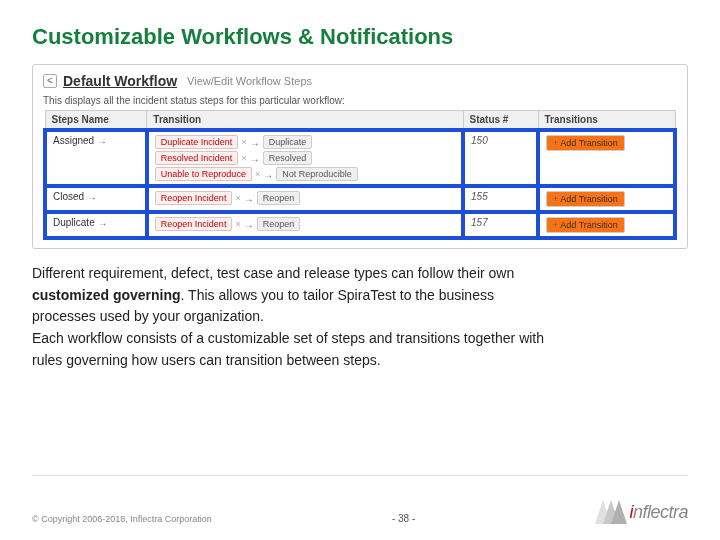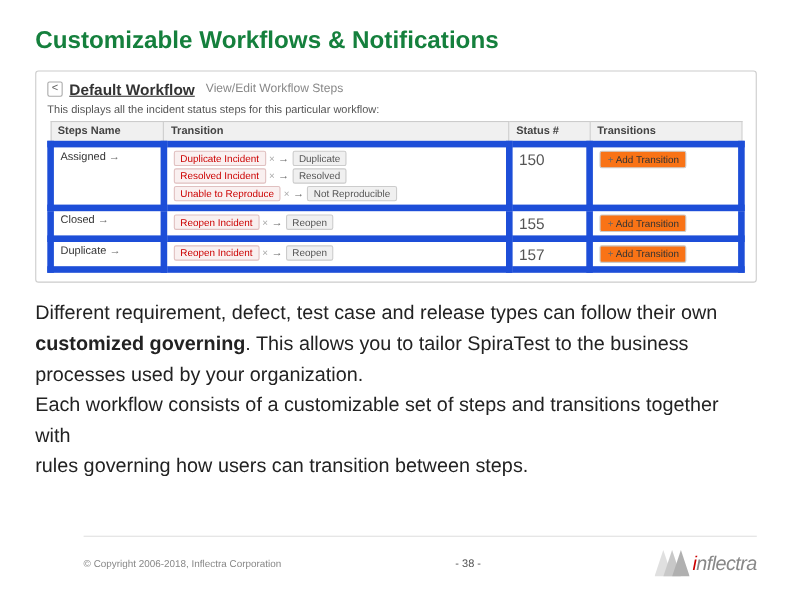--- a/index.html
+++ b/index.html
@@ -86,21 +86,21 @@
     .wf-table thead th {
       background: #f0f0f0;
       border: 1px solid #ccc;
       padding: 3px 6px;
       text-align: left;
       font-weight: bold;
       color: #444;
     }
 
     .wf-table tbody td {
-      border: 6px solid #1d4ed8;
+      border: 4px solid #1d4ed8;
       padding: 3px 6px;
       vertical-align: top;
     }
 
     .wf-table tbody tr {
       background: #fff;
     }
 
     .step-name {
       color: #333;
@@ -150,23 +150,24 @@
       background: #f0f0f0;
       border: 1px solid #ccc;
       border-radius: 2px;
       padding: 1px 5px;
       font-size: 9px;
       color: #555;
       white-space: nowrap;
     }
 
     .status-num {
-      font-size: 14px;
+      font-size: 10px;
       color: #555;
       white-space: nowrap;
+      font-style: italic;
     }
 
     .add-transition-btn {
       background: #f97316;
       border: 1px solid #ccc;
       border-radius: 2px;
       padding: 2px 6px;
       font-size: 9px;
       color: #333;
       cursor: pointer;
@@ -174,39 +175,38 @@
     }
 
     .add-transition-btn::before {
       content: "+ ";
       color: #666;
     }
 
     
     .body-text {
       margin-top: 14px;
-      font-size: 18px;
+      font-size: 14px;
       color: #222;
       line-height: 1.55;
       flex: 1;
     }
 
     .body-text .bold {
       font-weight: bold;
     }
 
     
     .footer {
       display: flex;
-      align-items: center;
+      align-items: flex-end;
       justify-content: space-between;
       margin-top: 12px;
       border-top: 1px solid #e0e0e0;
-      padding-top: 12px;
-      margin-left: 44px;
+      padding-top: 24px;
     }
 
     .footer-left {
       font-size: 9px;
       color: #888;
     }
 
     .footer-center {
       font-size: 10px;
       color: #555;

